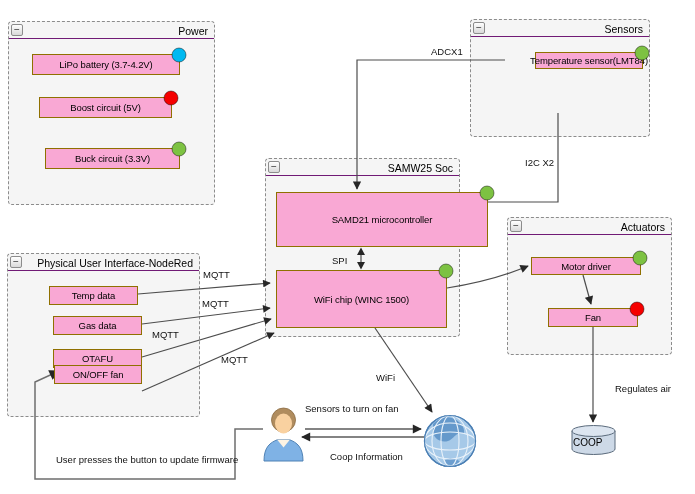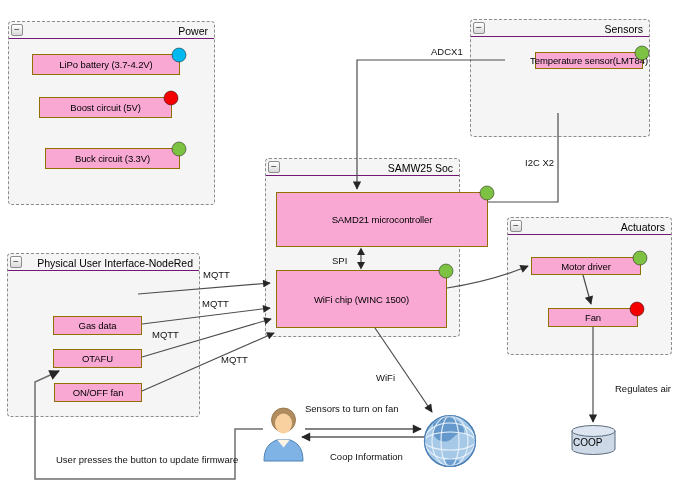--- a/index.html
+++ b/index.html
@@ -167,30 +167,33 @@
       </svg>
   </div>
 
   <div class="node" style="left:276px;top:270px;width:171px;height:58px">
     <span class="nlabel">WiFi chip (WINC 1500)</span>
     <svg class="dot" width="16" height="16">
         <circle cx="8" cy="8" r="7" stroke="rgba(0,0,0,0.45)" stroke-width="1" fill="#7DC242"></circle>
       </svg>
   </div>
 
+  <div class="node" style="left:49px;top:286px;width:89px;height:19px">
+    <span class="nlabel">Temp data</span>
+  </div>
 
   <div class="node" style="left:53px;top:316px;width:89px;height:19px">
     <span class="nlabel">Gas data</span>
   </div>
 
   <div class="node" style="left:53px;top:349px;width:89px;height:19px">
     <span class="nlabel">OTAFU</span>
   </div>
 
-  <div class="node" style="left:54px;top:383px;width:88px;height:19px">
+  <div class="node" style="left:54px;top:365px;width:88px;height:19px">
     <span class="nlabel">ON/OFF fan</span>
   </div>
 
   <div class="node" style="left:531px;top:257px;width:110px;height:18px">
     <span class="nlabel">Motor driver</span>
     <svg class="dot" width="16" height="16">
         <circle cx="8" cy="8" r="7" stroke="rgba(0,0,0,0.45)" stroke-width="1" fill="#7DC242"></circle>
       </svg>
   </div>
 

